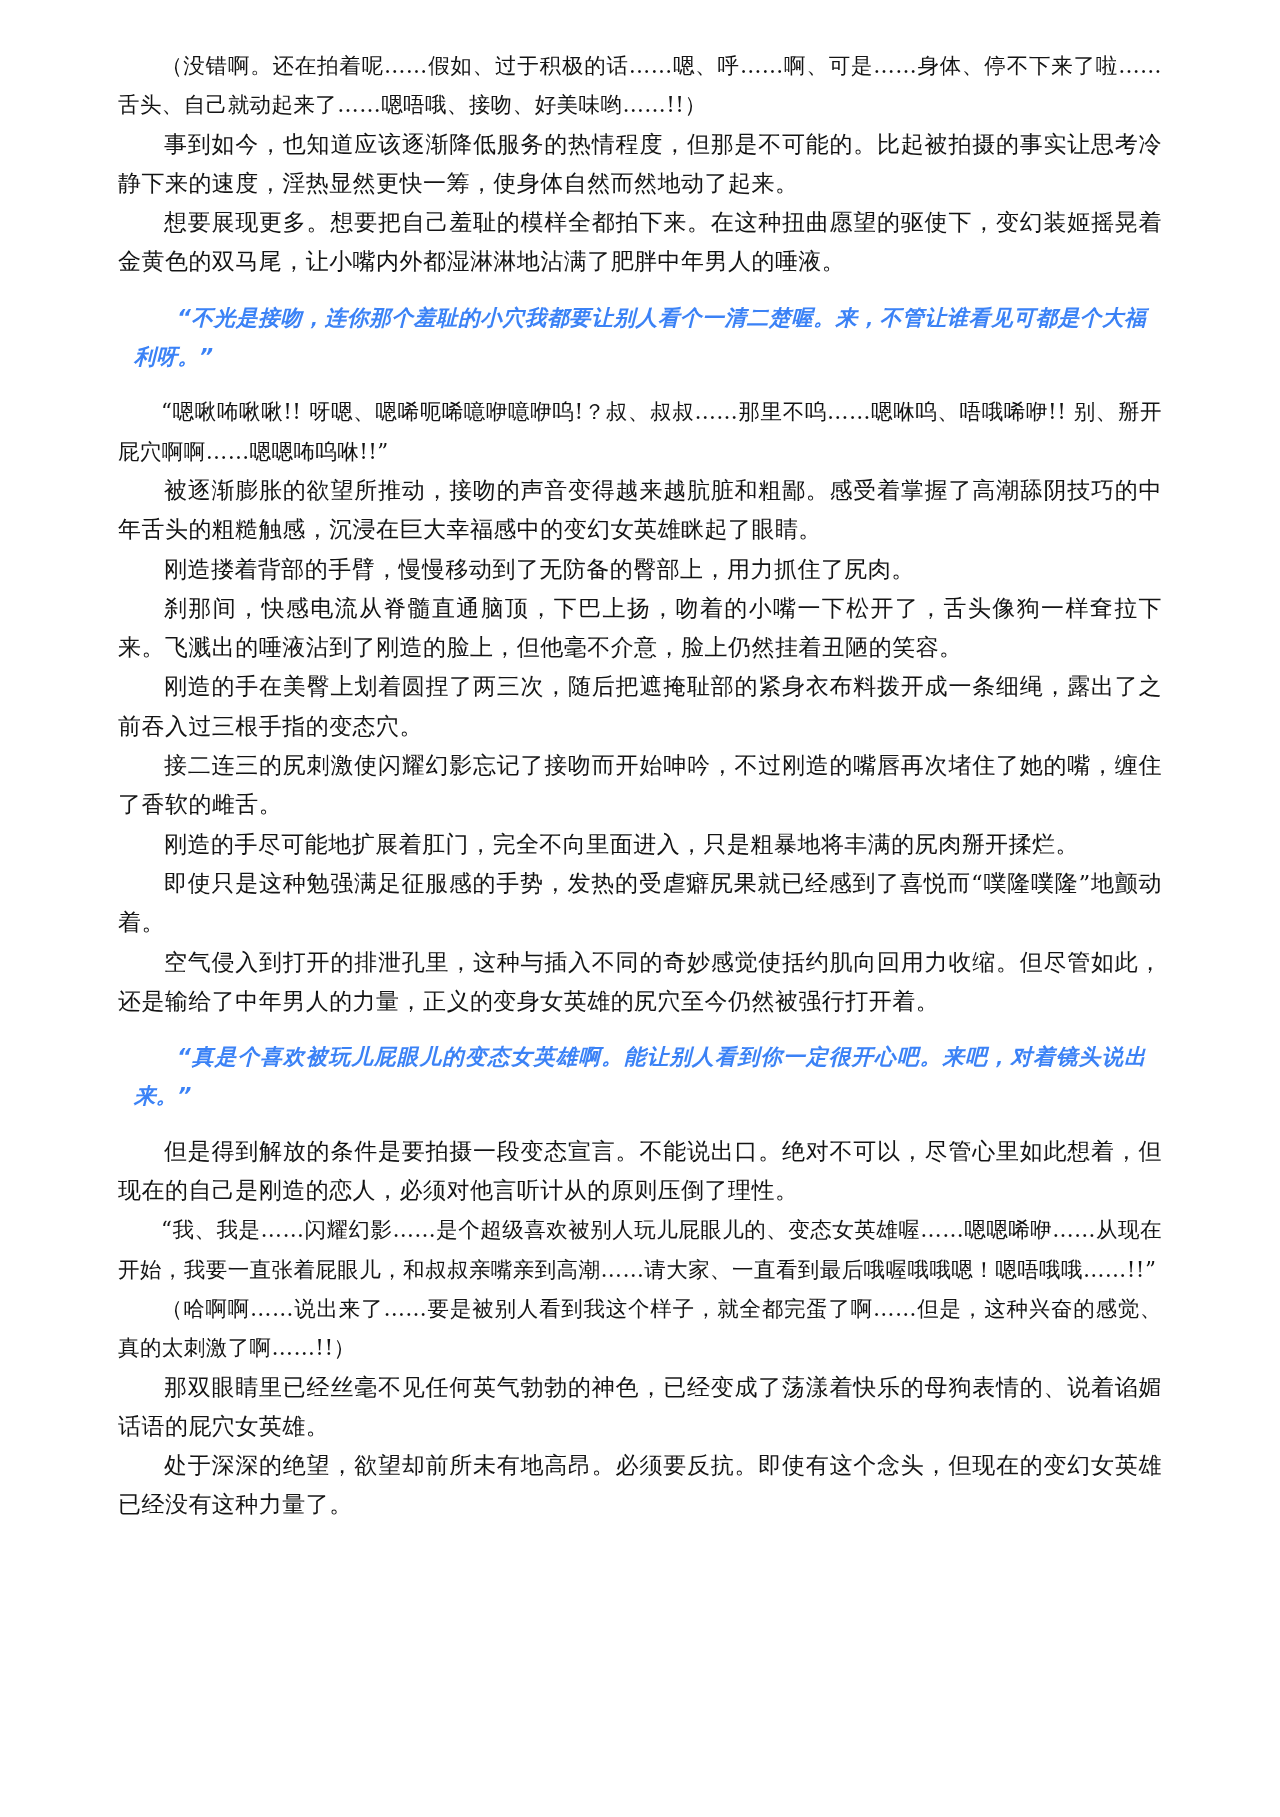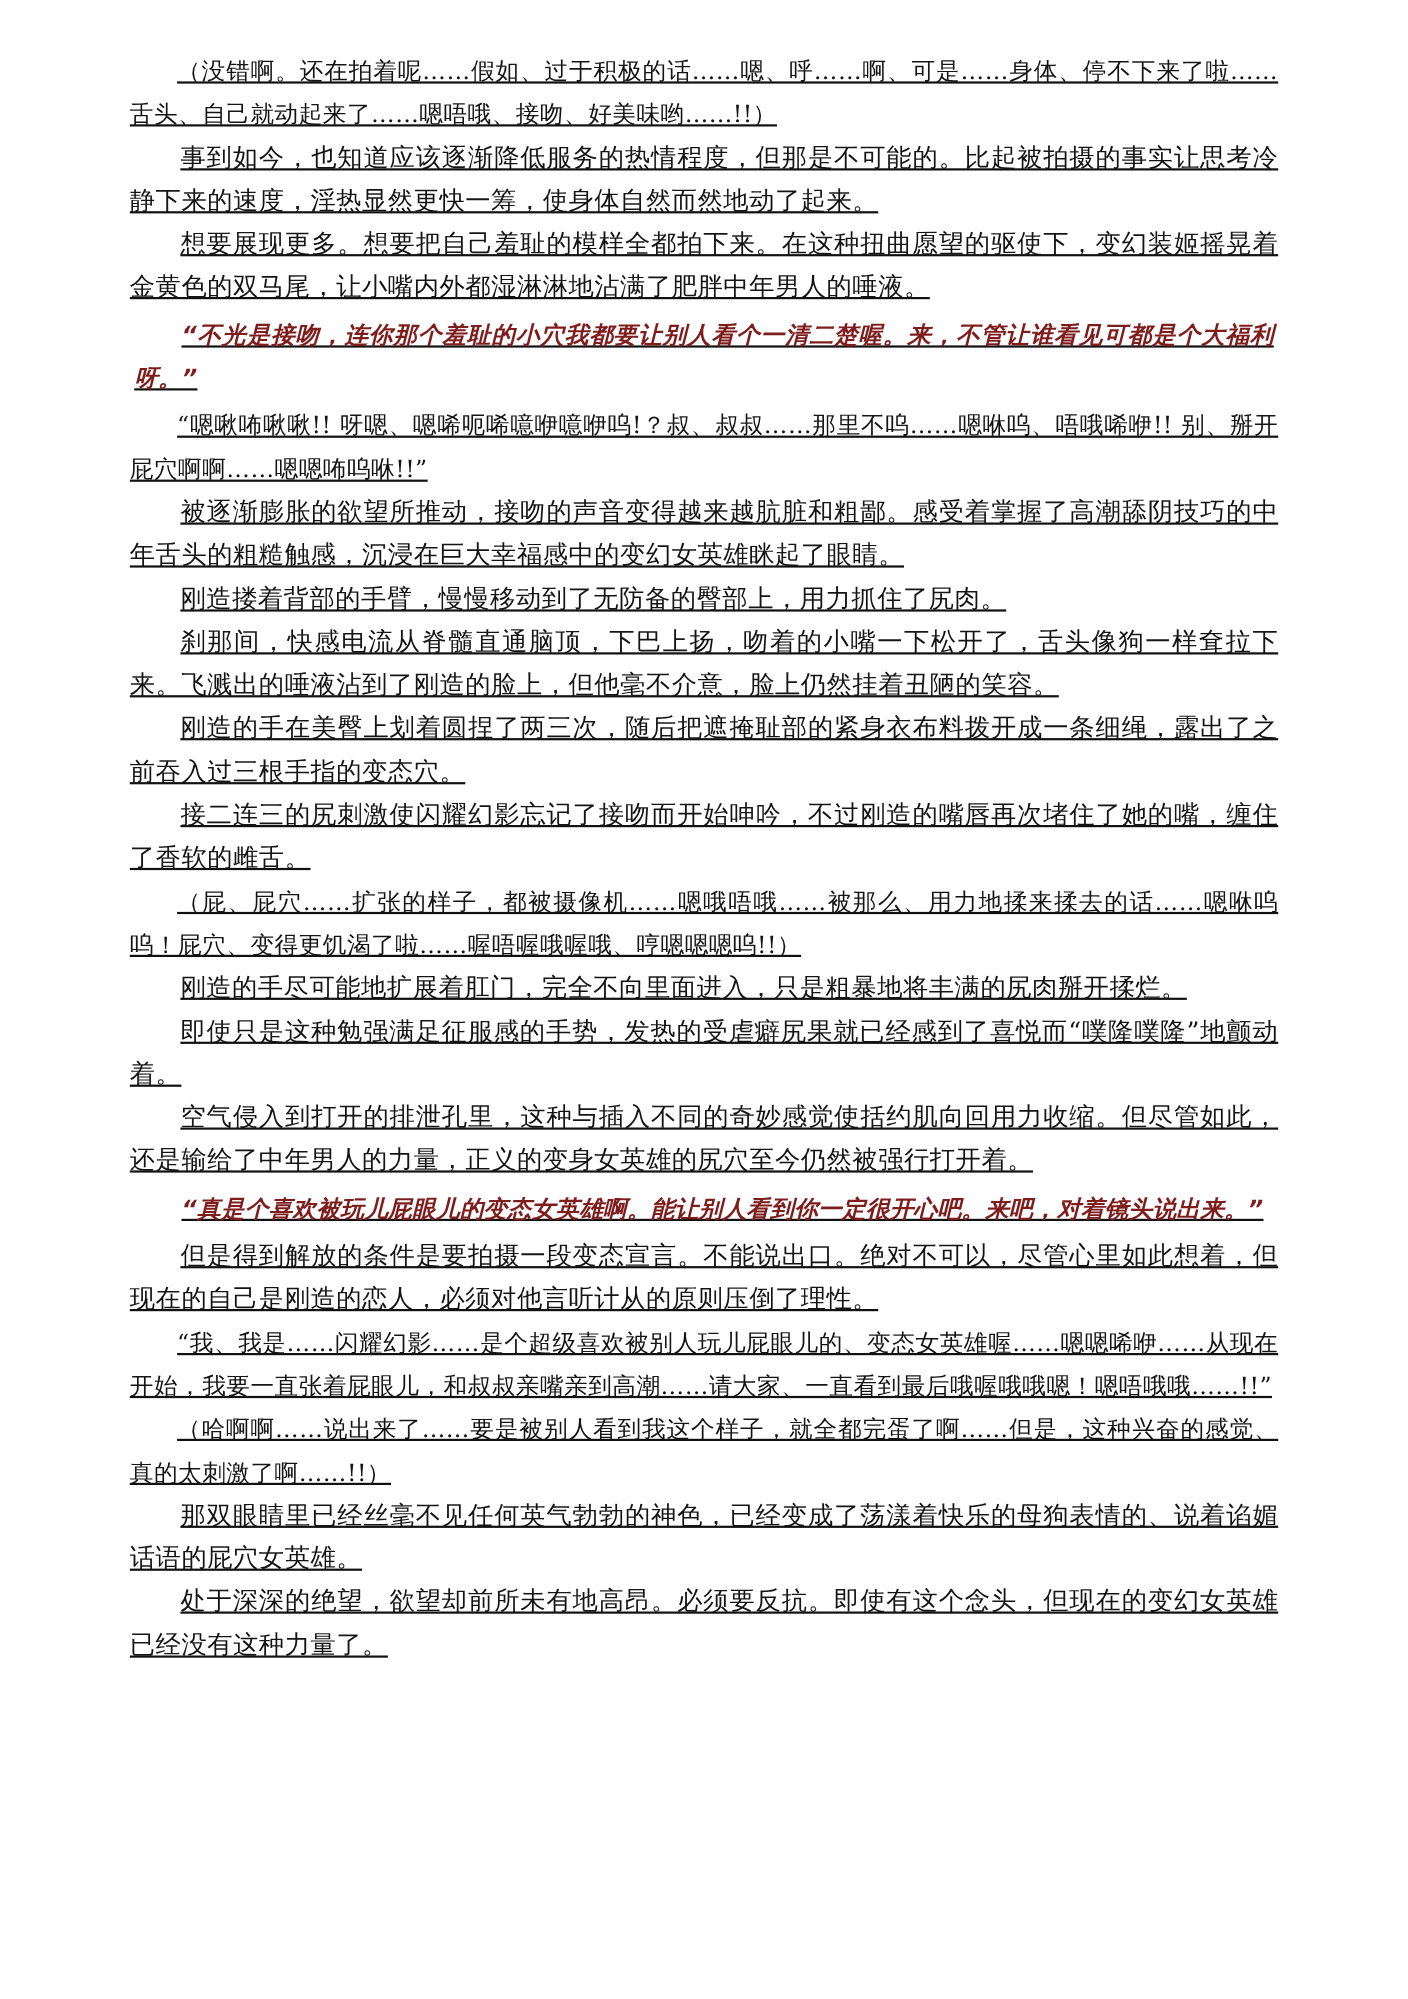--- a/index.html
+++ b/index.html
@@ -17,21 +17,20 @@
   .page {
     box-sizing: border-box;
     width: 1280px;
     height: 1817px;
     padding: 46px 118px 0 118px;
     background: #ffffff;
   }
   .body-text {
     width: 1044px;
     margin: 0 auto;
-    text-decoration: underline;
   }
   p.para {
     margin: 0 0 0 0;
     padding: 0;
     font-size: 23px;
     line-height: 39.3px;
     text-align: justify;
     text-justify: inter-character;
     text-indent: 2em;
     letter-spacing: 0.02em;
@@ -44,52 +43,51 @@
     font-size: 21.5px;
     line-height: 39.3px;
     text-align: justify;
     text-justify: inter-character;
     text-indent: 2em;
     letter-spacing: 0.02em;
     word-break: break-all;
     color: #141414;
   }
   p.emph {
-    margin: 4px;
+    margin: 16px;
     padding: 0;
     font-family: "DejaVu Sans", "Liberation Sans", sans-serif;
     font-weight: 700;
     font-style: italic;
     font-size: 21.5px;
     line-height: 39.3px;
     text-align: justify;
     text-justify: inter-character;
     text-indent: 2em;
     letter-spacing: 0.01em;
     word-break: break-all;
-    color: #7f1d1d;
+    color: #3b82f6;
   }
 </style>
 </head>
 <body>
 
 <div class="page">
   <div class="body-text">
 
     <p class="quote">（没错啊。还在拍着呢……假如、过于积极的话……嗯、呼……啊、可是……身体、停不下来了啦……舌头、自己就动起来了……嗯唔哦、接吻、好美味哟……!!）</p>
     <p class="para">事到如今，也知道应该逐渐降低服务的热情程度，但那是不可能的。比起被拍摄的事实让思考冷静下来的速度，淫热显然更快一筹，使身体自然而然地动了起来。</p>
     <p class="para">想要展现更多。想要把自己羞耻的模样全都拍下来。在这种扭曲愿望的驱使下，变幻装姬摇晃着金黄色的双马尾，让小嘴内外都湿淋淋地沾满了肥胖中年男人的唾液。</p>
     <p class="emph">“不光是接吻，连你那个羞耻的小穴我都要让别人看个一清二楚喔。来，不管让谁看见可都是个大福利呀。”</p>
     <p class="quote">“嗯啾咘啾啾!! 呀嗯、嗯唏呃唏噫咿噫咿呜!？叔、叔叔……那里不呜……嗯咻呜、唔哦唏咿!! 别、掰开屁穴啊啊……嗯嗯咘呜咻!!”</p>
     <p class="para">被逐渐膨胀的欲望所推动，接吻的声音变得越来越肮脏和粗鄙。感受着掌握了高潮舔阴技巧的中年舌头的粗糙触感，沉浸在巨大幸福感中的变幻女英雄眯起了眼睛。</p>
     <p class="para">刚造搂着背部的手臂，慢慢移动到了无防备的臀部上，用力抓住了尻肉。</p>
     <p class="para">刹那间，快感电流从脊髓直通脑顶，下巴上扬，吻着的小嘴一下松开了，舌头像狗一样耷拉下来。飞溅出的唾液沾到了刚造的脸上，但他毫不介意，脸上仍然挂着丑陋的笑容。</p>
     <p class="para">刚造的手在美臀上划着圆捏了两三次，随后把遮掩耻部的紧身衣布料拨开成一条细绳，露出了之前吞入过三根手指的变态穴。</p>
     <p class="para">接二连三的尻刺激使闪耀幻影忘记了接吻而开始呻吟，不过刚造的嘴唇再次堵住了她的嘴，缠住了香软的雌舌。</p>
-    <p class="quote">（屁、屁穴……扩张的样子，都被摄像机……嗯哦唔哦……被那么、用力地揉来揉去的话……嗯咻呜呜！屁穴、变得更饥渴了啦……喔唔喔哦喔哦、哼嗯嗯嗯呜!!）</p>
     <p class="para">刚造的手尽可能地扩展着肛门，完全不向里面进入，只是粗暴地将丰满的尻肉掰开揉烂。</p>
     <p class="para">即使只是这种勉强满足征服感的手势，发热的受虐癖尻果就已经感到了喜悦而“噗隆噗隆”地颤动着。</p>
     <p class="para">空气侵入到打开的排泄孔里，这种与插入不同的奇妙感觉使括约肌向回用力收缩。但尽管如此，还是输给了中年男人的力量，正义的变身女英雄的尻穴至今仍然被强行打开着。</p>
     <p class="emph">“真是个喜欢被玩儿屁眼儿的变态女英雄啊。能让别人看到你一定很开心吧。来吧，对着镜头说出来。”</p>
     <p class="para">但是得到解放的条件是要拍摄一段变态宣言。不能说出口。绝对不可以，尽管心里如此想着，但现在的自己是刚造的恋人，必须对他言听计从的原则压倒了理性。</p>
     <p class="quote">“我、我是……闪耀幻影……是个超级喜欢被别人玩儿屁眼儿的、变态女英雄喔……嗯嗯唏咿……从现在开始，我要一直张着屁眼儿，和叔叔亲嘴亲到高潮……请大家、一直看到最后哦喔哦哦嗯！嗯唔哦哦……!!”</p>
     <p class="quote">（哈啊啊……说出来了……要是被别人看到我这个样子，就全都完蛋了啊……但是，这种兴奋的感觉、真的太刺激了啊……!!）</p>
     <p class="para">那双眼睛里已经丝毫不见任何英气勃勃的神色，已经变成了荡漾着快乐的母狗表情的、说着谄媚话语的屁穴女英雄。</p>
     <p class="para">处于深深的绝望，欲望却前所未有地高昂。必须要反抗。即使有这个念头，但现在的变幻女英雄已经没有这种力量了。</p>
 

